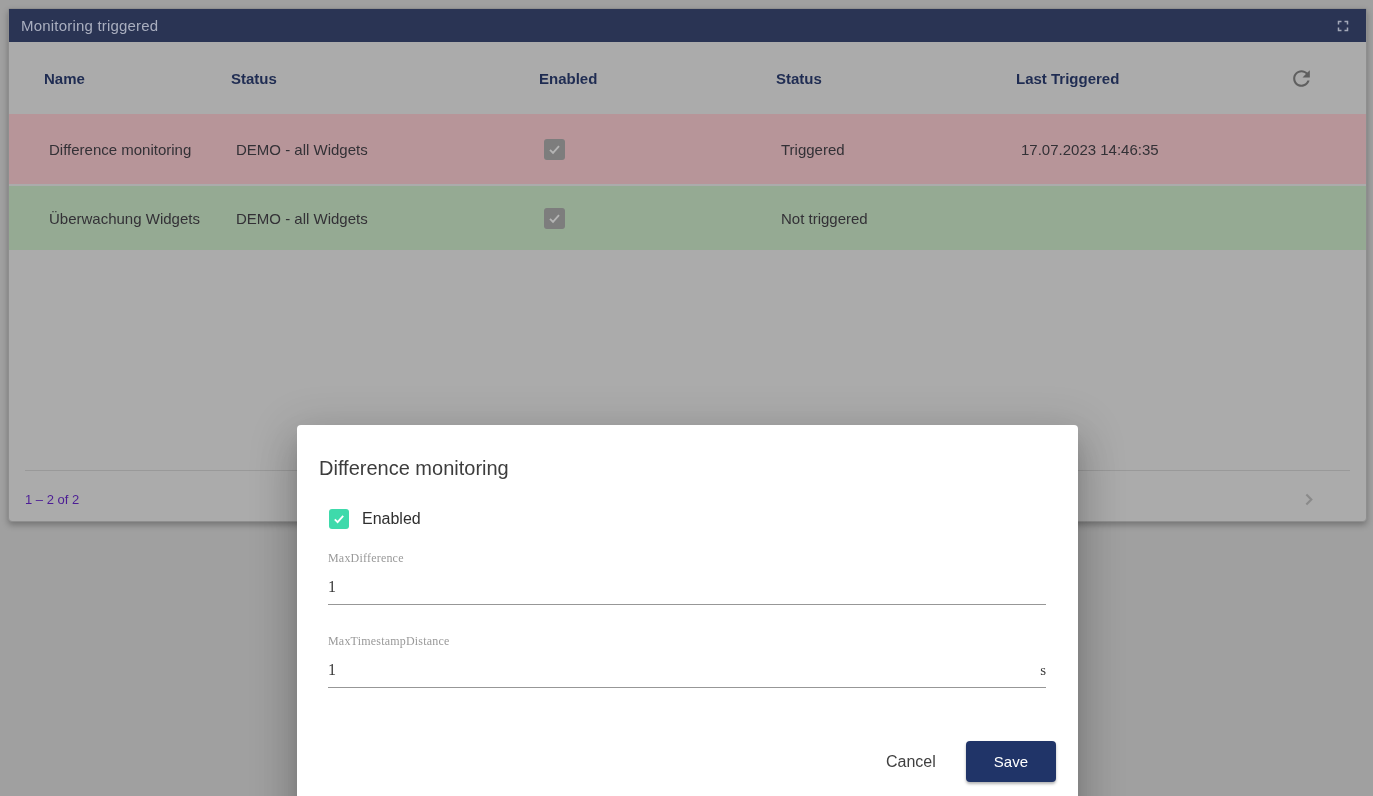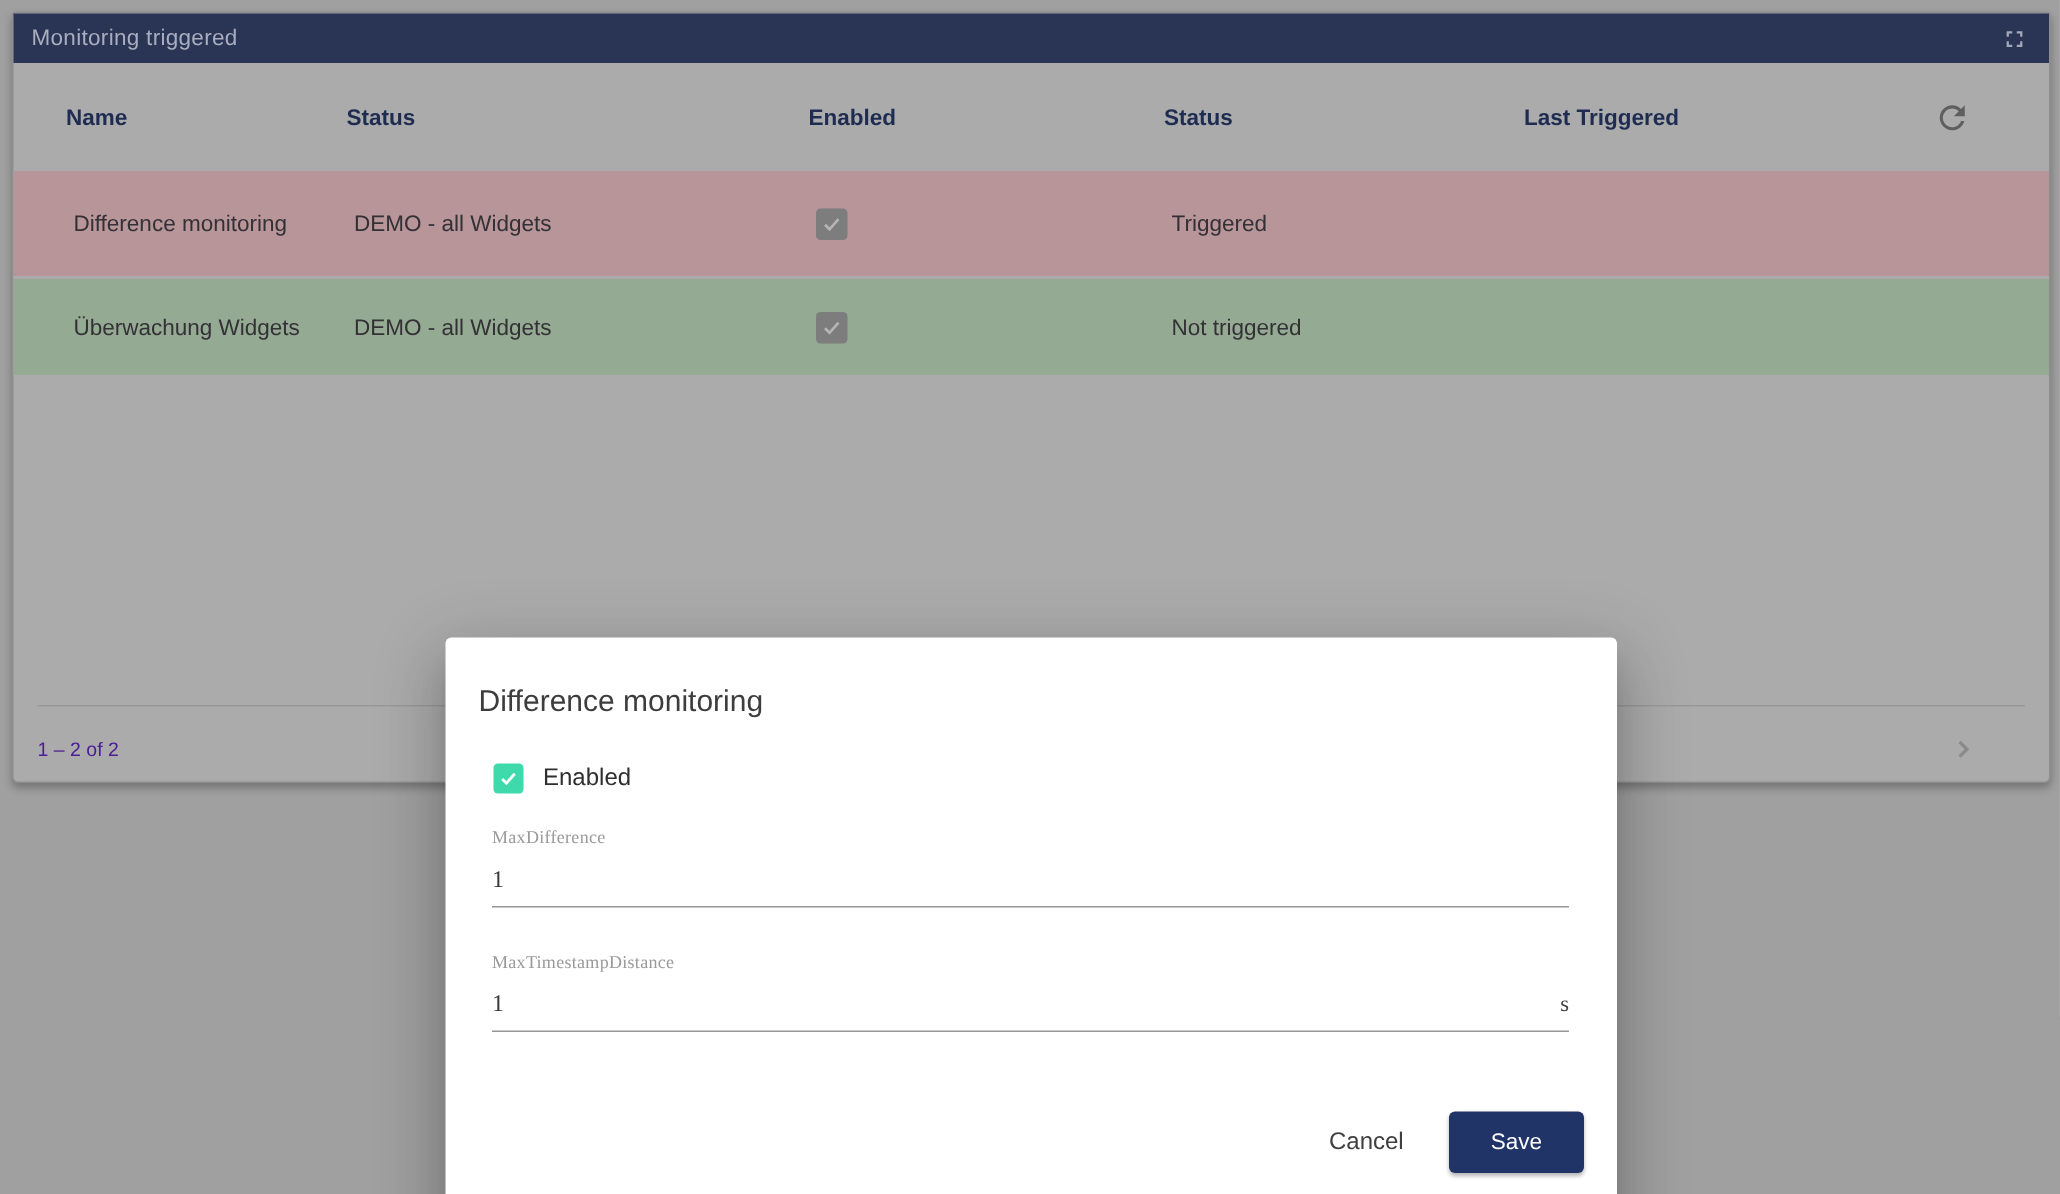--- a/index.html
+++ b/index.html
@@ -143,20 +143,21 @@
       <span>
         <span class="cb disabled" role="checkbox" aria-checked="true" aria-disabled="true">
           <span>
             <svg width="15" height="15" viewBox="0 0 20 20" fill="none" stroke="#b5b5b5" stroke-width="2.4">
               <polyline points="4 10.5 8 14.5 16 5.5"></polyline>
             </svg>
           </span>
         </span>
       </span>
       <span>Triggered</span>
+      <span>17.07.2023 14:46:35</span>
       <span></span>
     </div>
 
     <div class="grid-row trow not-triggered">
       <span>Überwachung Widgets</span>
       <span>DEMO - all Widgets</span>
       <span>
         <span class="cb disabled" role="checkbox" aria-checked="true" aria-disabled="true">
           <span>
             <svg width="15" height="15" viewBox="0 0 20 20" fill="none" stroke="#b5b5b5" stroke-width="2.4">

